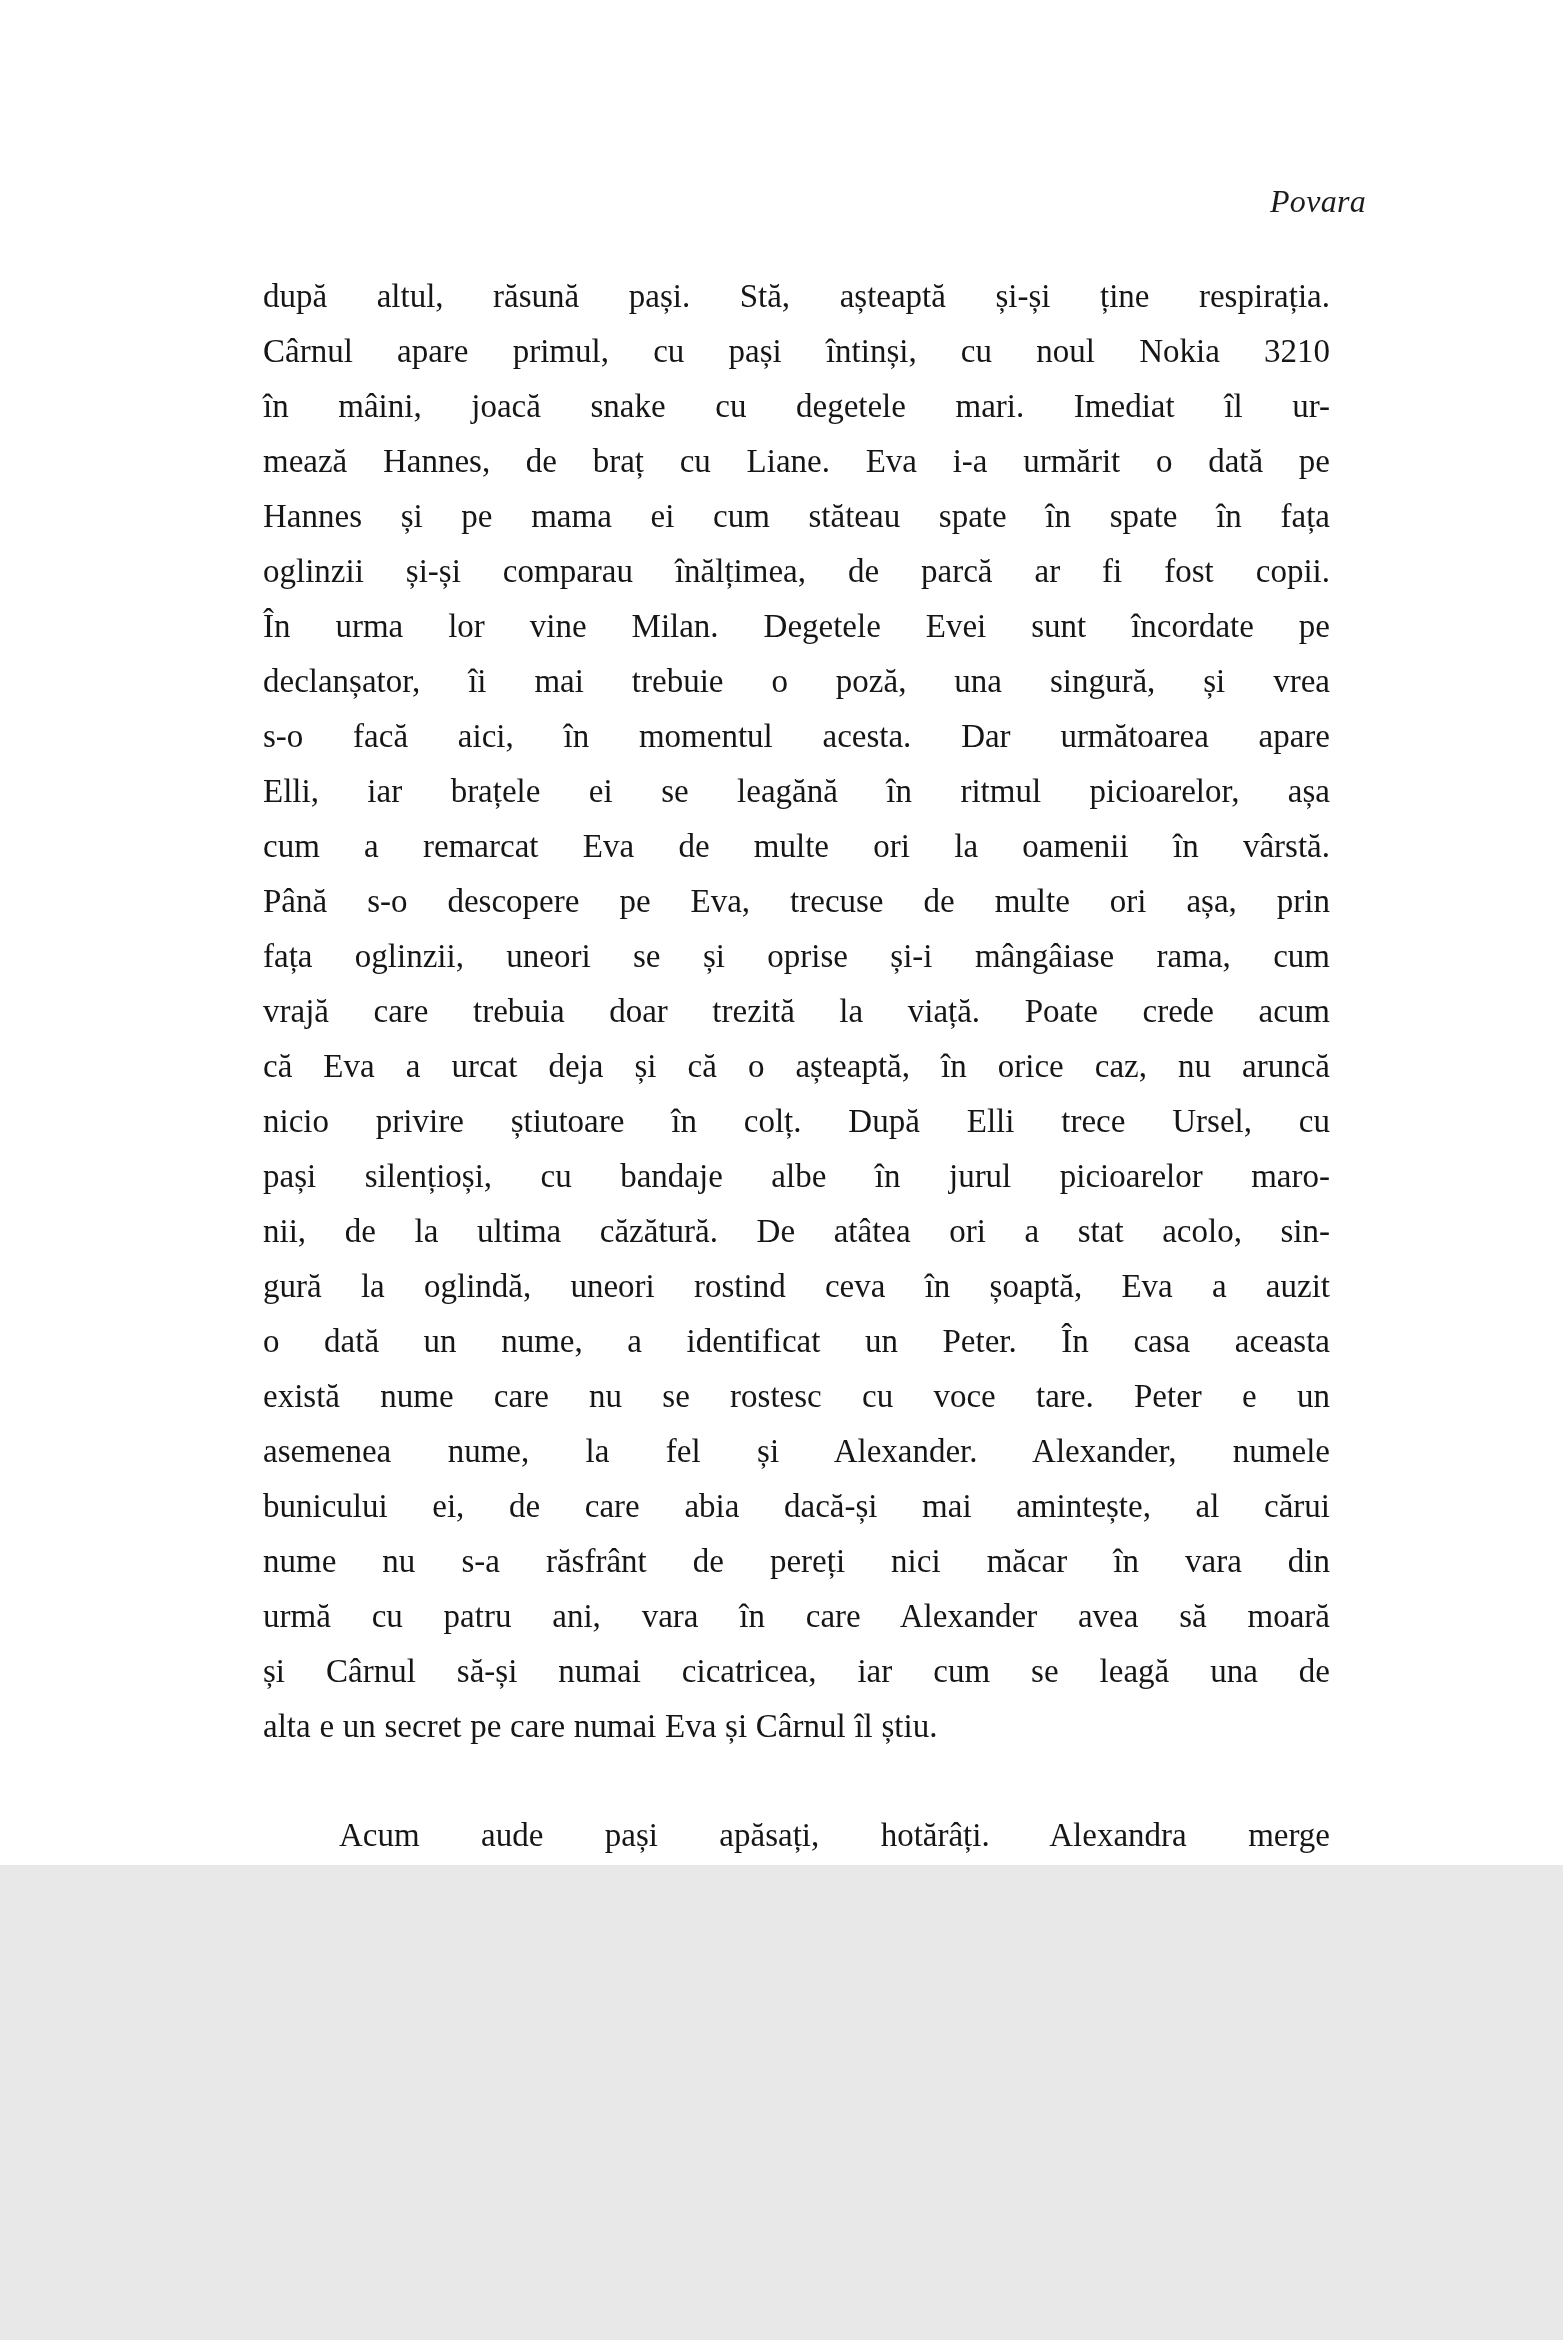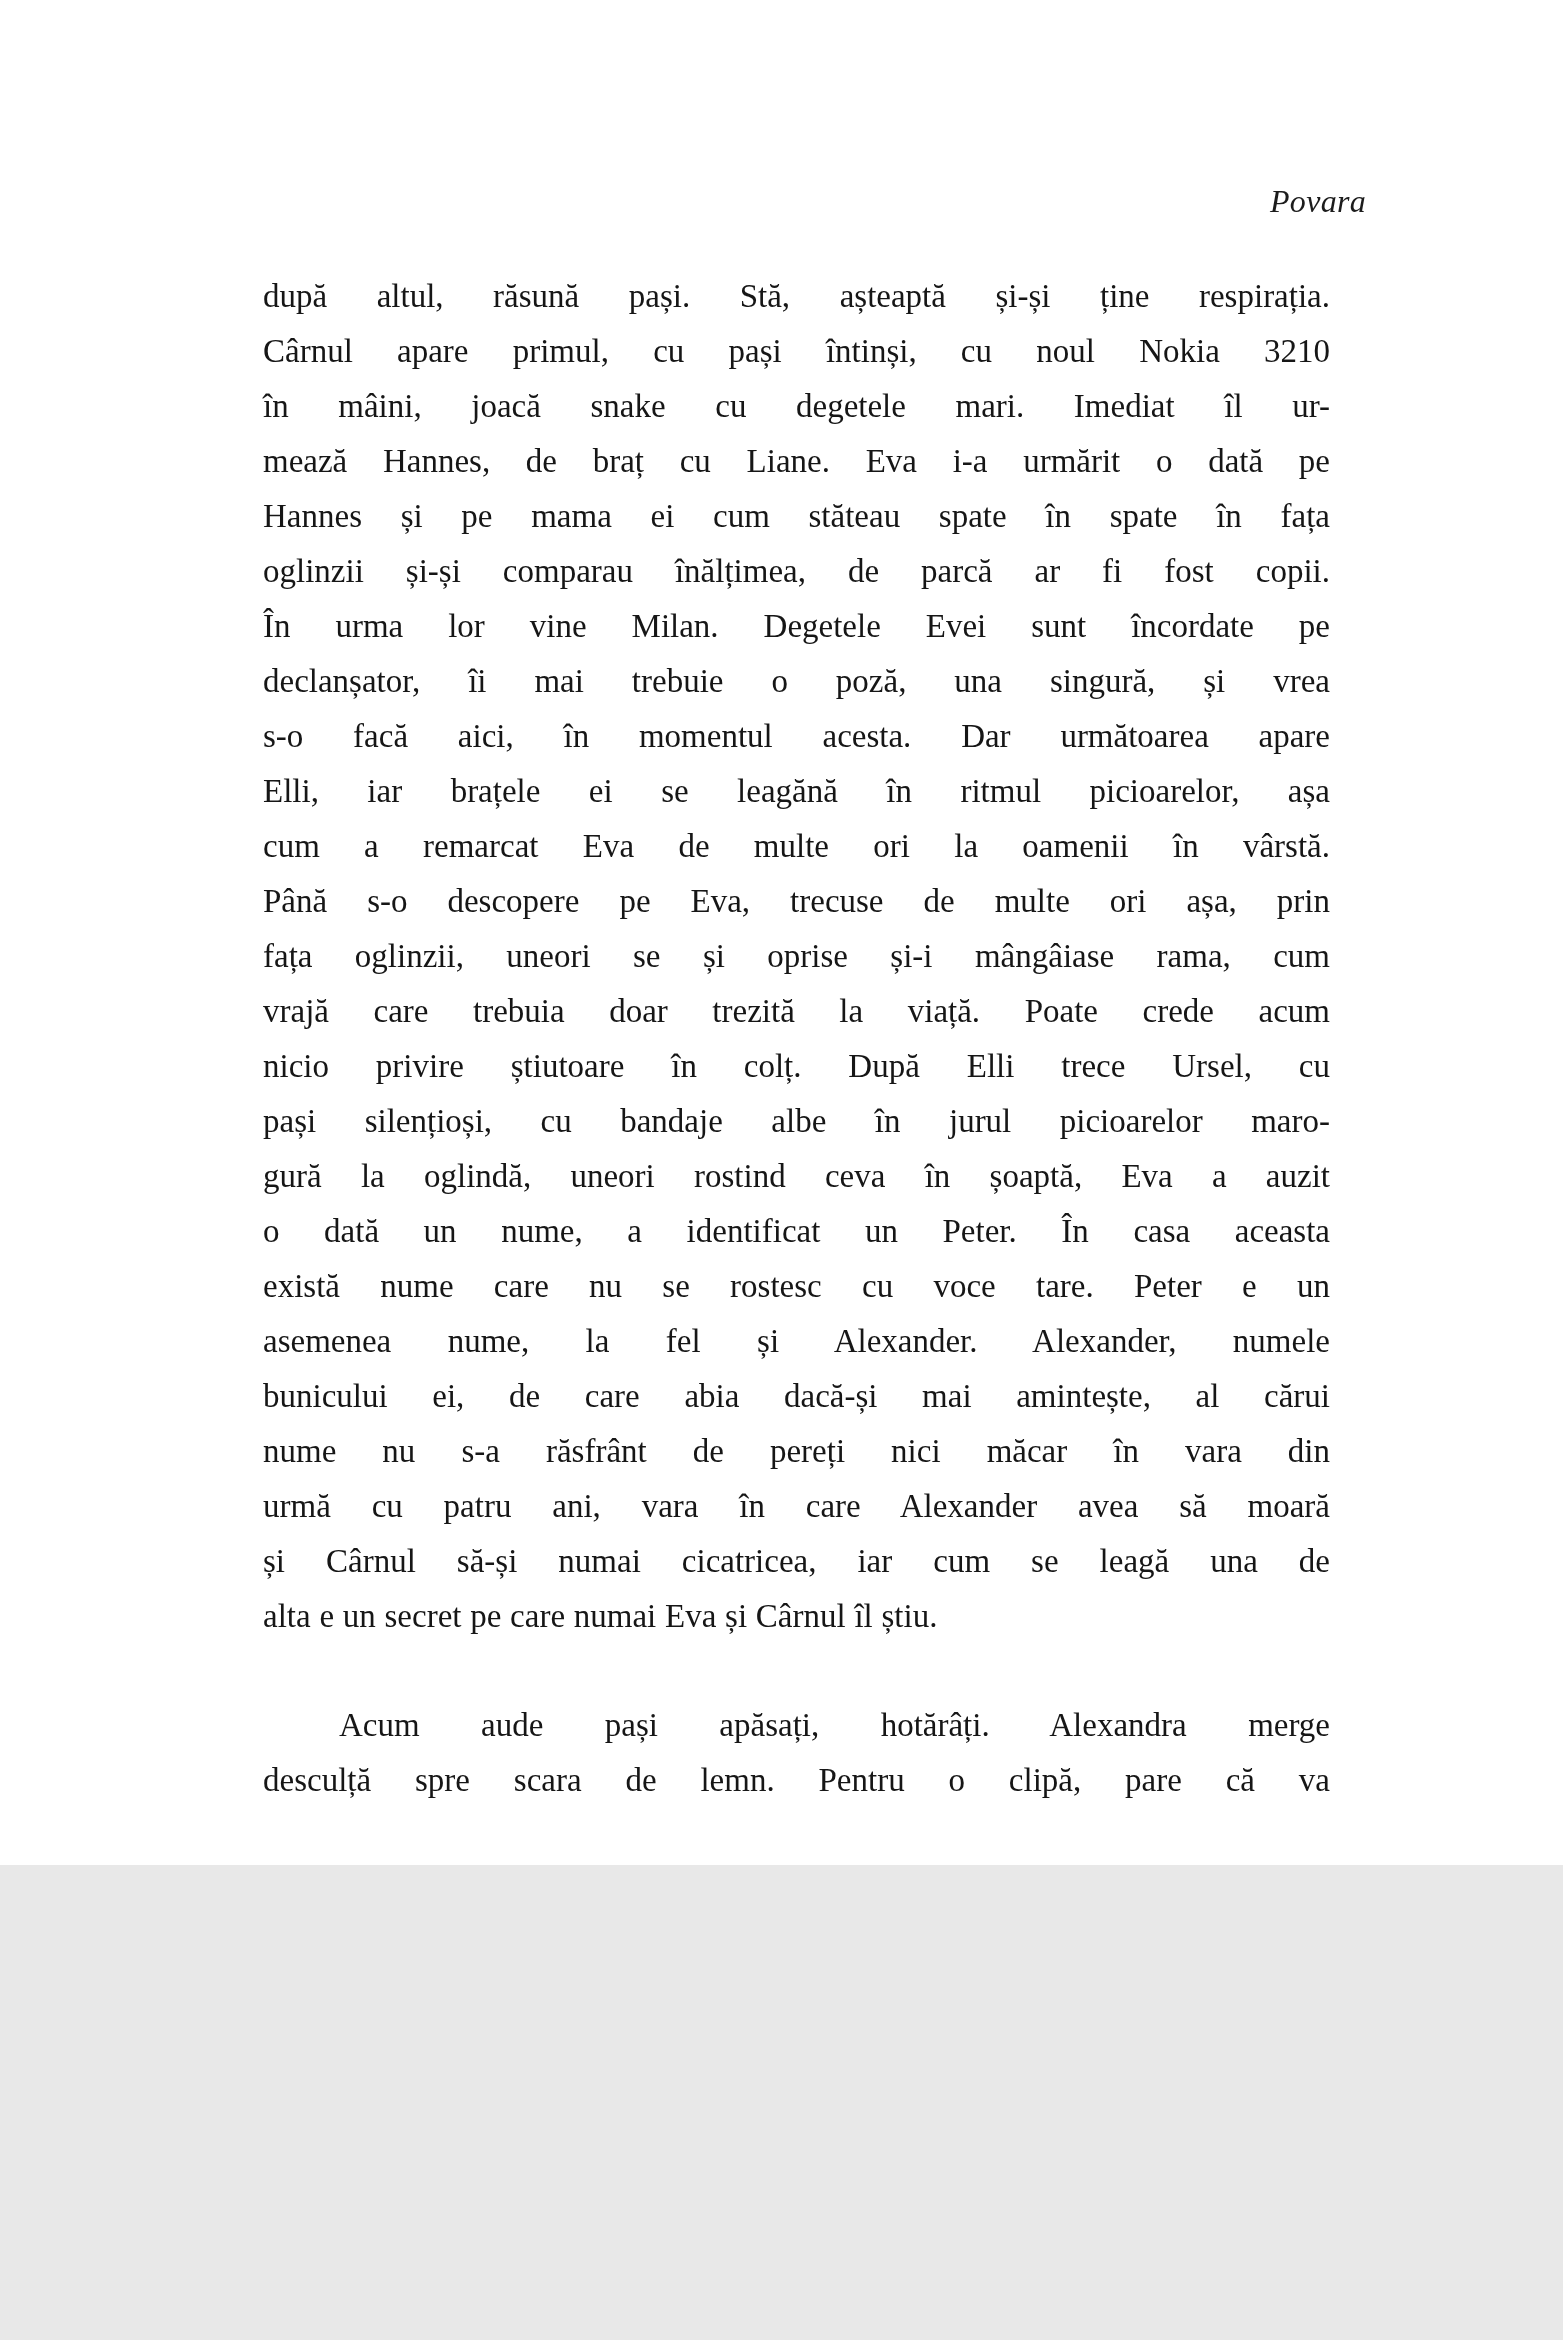--- a/index.html
+++ b/index.html
@@ -76,22 +76,24 @@
         <div class="line">Hannes și pe mama ei cum stăteau spate în spate în fața</div>
         <div class="line">oglinzii și-și comparau înălțimea, de parcă ar fi fost copii.</div>
         <div class="line">În urma lor vine Milan. Degetele Evei sunt încordate pe</div>
         <div class="line">declanșator, îi mai trebuie o poză, una singură, și vrea</div>
         <div class="line">s-o facă aici, în momentul acesta. Dar următoarea apare</div>
         <div class="line">Elli, iar brațele ei se leagănă în ritmul picioarelor, așa</div>
         <div class="line">cum a remarcat Eva de multe ori la oamenii în vârstă.</div>
         <div class="line">Până s-o descopere pe Eva, trecuse de multe ori așa, prin</div>
         <div class="line">fața oglinzii, uneori se și oprise și-i mângâiase rama, cum</div>
         <div class="line">vrajă care trebuia doar trezită la viață. Poate crede acum</div>
+        <div class="line">că Eva a urcat deja și că o așteaptă, în orice caz, nu aruncă</div>
         <div class="line">nicio privire știutoare în colț. După Elli trece Ursel, cu</div>
         <div class="line">pași silențioși, cu bandaje albe în jurul picioarelor maro-</div>
+        <div class="line">nii, de la ultima căzătură. De atâtea ori a stat acolo, sin-</div>
         <div class="line">gură la oglindă, uneori rostind ceva în șoaptă, Eva a auzit</div>
         <div class="line">o dată un nume, a identificat un Peter. În casa aceasta</div>
         <div class="line">există nume care nu se rostesc cu voce tare. Peter e un</div>
         <div class="line">asemenea nume, la fel și Alexander. Alexander, numele</div>
         <div class="line">bunicului ei, de care abia dacă-și mai amintește, al cărui</div>
         <div class="line">nume nu s-a răsfrânt de pereți nici măcar în vara din</div>
         <div class="line">urmă cu patru ani, vara în care Alexander avea să moară</div>
         <div class="line">și Cârnul să-și numai cicatricea, iar cum se leagă una de</div>
         <div class="line no-just">alta e un secret pe care numai Eva și Cârnul îl știu.</div>
       </div>

